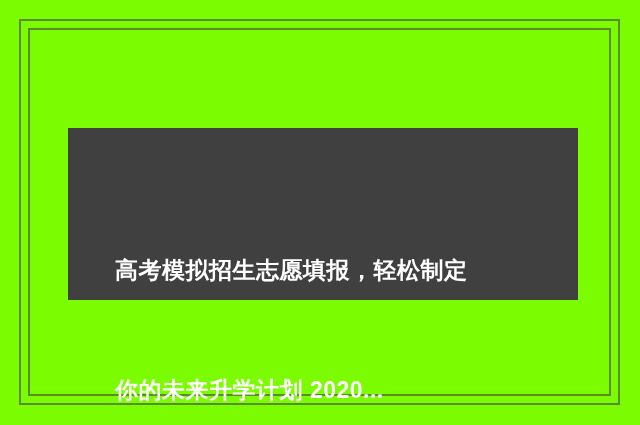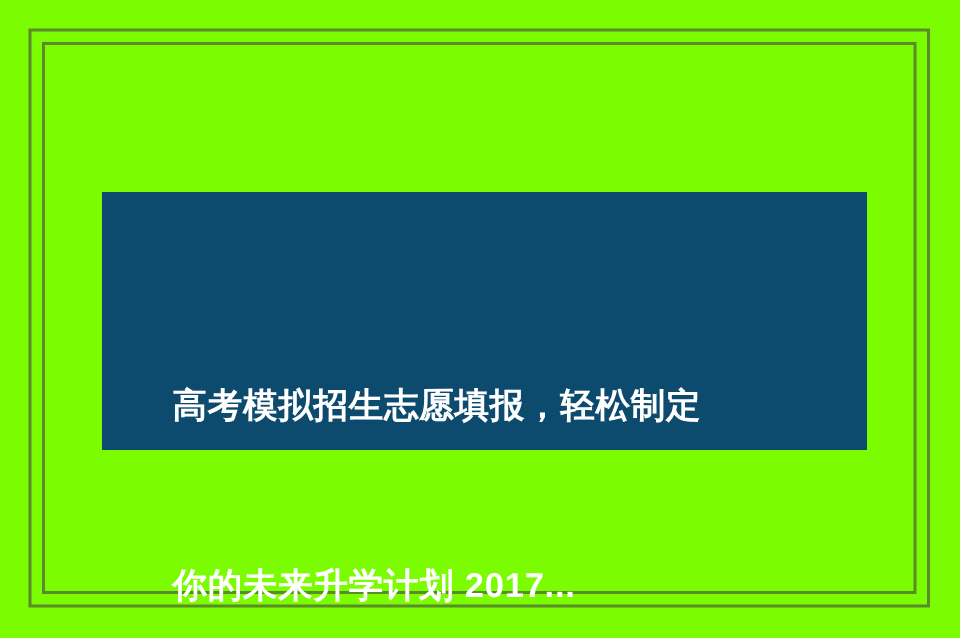--- a/index.html
+++ b/index.html
@@ -44,21 +44,21 @@
     pointer-events: none;
   }
 
   
   .content-panel {
     position: absolute;
     left: 68px;
     top: 128px;
     width: 510px;
     height: 172px;
-    background: #0c4a6e;
+    background: #404040;
     box-sizing: border-box;
   }
 
   
   .headline {
     position: absolute;
     left: 47px;
     top: 42px;
     width: 420px;
     margin: 0;
@@ -80,17 +80,17 @@
 <body>
 
 <div class="canvas">
 
   <div class="frame-outer"></div>
   <div class="frame-inner"></div>
 
   <div class="content-panel">
     <div class="headline">
       <span class="headline-line">高考模拟招生志愿填报，轻松制定</span>
-      <span class="headline-line">你的未来升学计划 2017...</span>
+      <span class="headline-line">你的未来升学计划 2020...</span>
     </div>
   </div>
 
 </div>
 
 </body></html>

